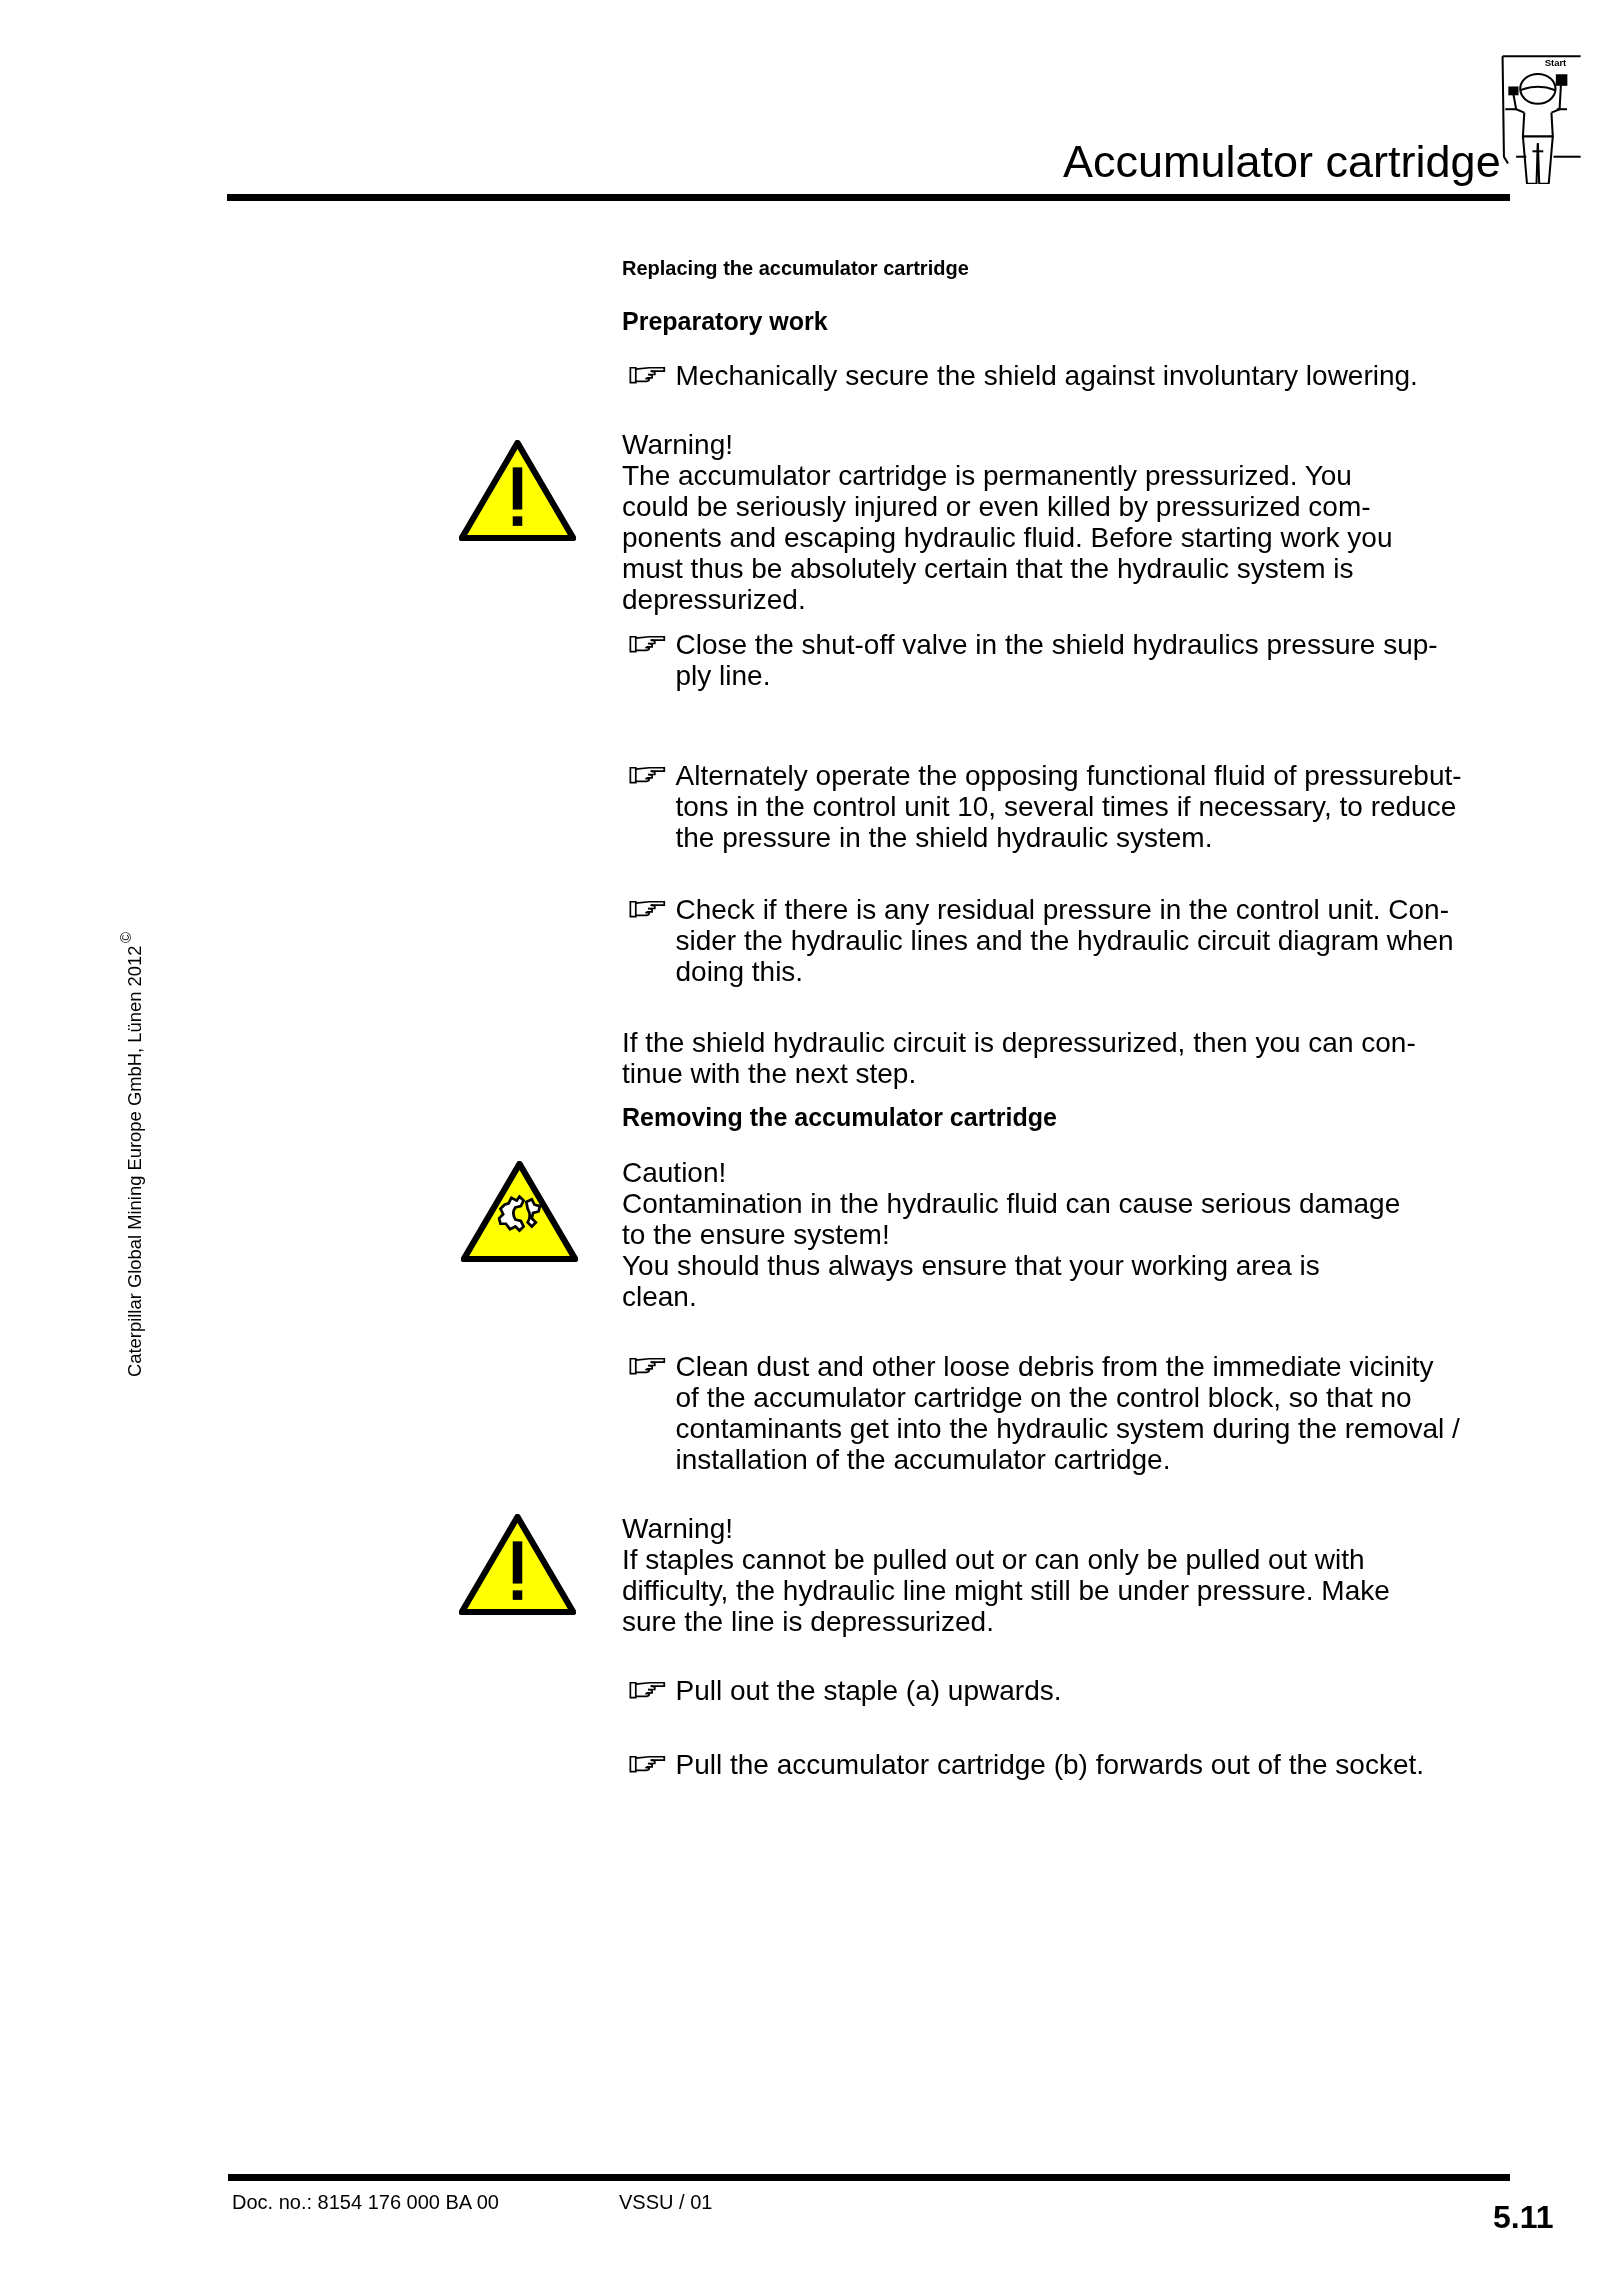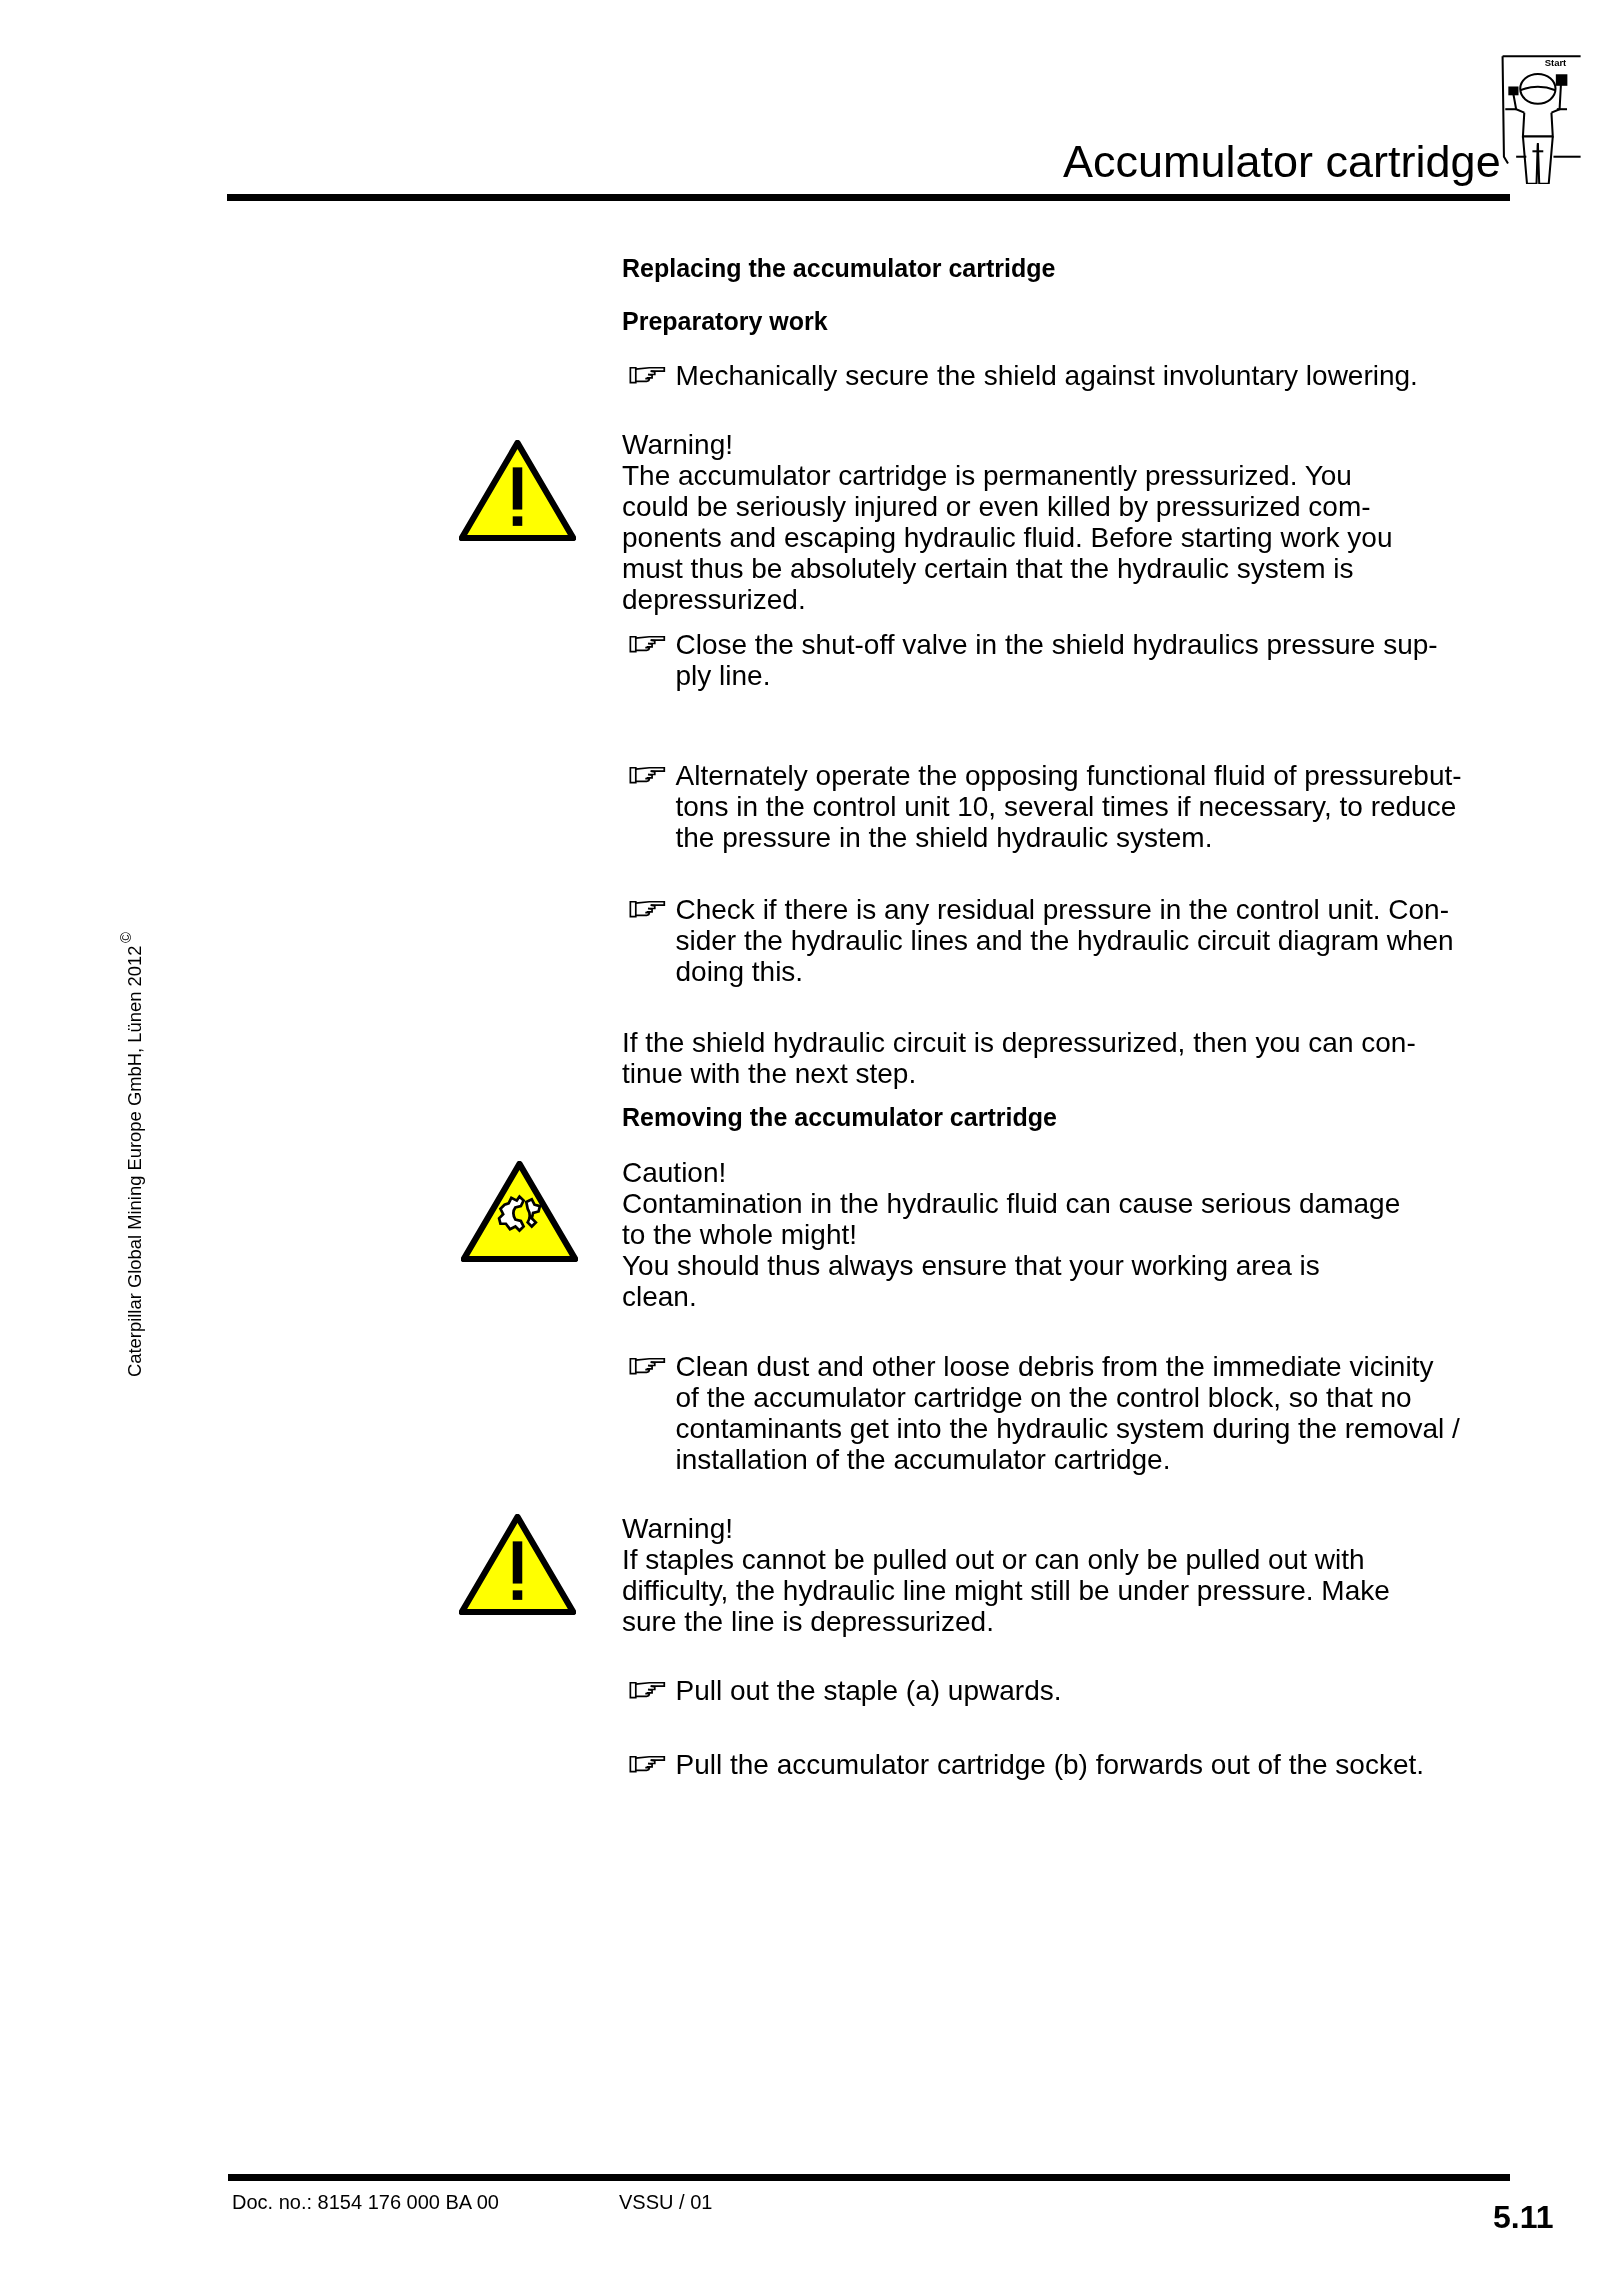--- a/index.html
+++ b/index.html
@@ -9,21 +9,21 @@
   .header-title { left: 1063px; top: 134px; width: 423px; text-align: right;
                   font-size: 45px; line-height: 55px; white-space: nowrap; }
   .rule { background: #000; height: 6.8px; }
   .header-rule { left: 227px; top: 194px; width: 1283px; }
   .footer-rule { left: 228px; top: 2174px; width: 1282px; }
   .mascot { left: 1489px; top: 48px; width: 95px; height: 136px; }
   .side-copy { left: 115px; top: 1377px; transform-origin: 0 0; transform: rotate(-90deg);
                font-size: 18.4px; white-space: nowrap; line-height: 22px; }
   .side-copy sup { font-size: 15px; vertical-align: 9.5px; margin-left: 2.7px; }
   .col { left: 622px; width: 900px; }
-  h1.sec { margin: 0; font-size: 25px; font-weight: bold; line-height: 38px; }
+  h1.sec { margin: 0; font-size: 20px; font-weight: bold; line-height: 38px; }
   h2.sub { margin: 0; font-size: 25px; font-weight: bold; line-height: 34px; }
   .para { font-size: 28px; line-height: 31px; margin: 0; }
   .bold { font-weight: normal; }
   .step { display: flex; align-items: flex-start; font-size: 28px; line-height: 31px; }
   .step .hand { width: 48px; flex: 0 0 48px; height: 31px; display: flex; align-items: center; padding-left: 6.8px; box-sizing: border-box; }
   .step .txt { flex: 1; padding-left: 5.5px; }
   .icon-tri { width: 117px; height: 101px; }
   .footer-text { font-size: 20px; line-height: 27px; white-space: nowrap; }
   .page-num { font-size: 32px; font-weight: bold; line-height: 44px; }
 </style>
@@ -161,21 +161,21 @@
     <path d="M86 4 L168 144 L4 144 Z" fill="#FFFF00" stroke="#000" stroke-width="9" stroke-linejoin="round"></path>
     <g fill="#ffffff" stroke="#000" stroke-width="4">
       <path d="M70 62 L74 54 L82 58 L86 52 L92 58 L88 66 L80 68 Q74 76 80 86 L88 88 L92 96 L86 102 L80 96 L72 100 L66 92 L58 92 L56 84 L62 78 L58 70 L64 64 Z"></path>
       <path d="M96 60 L104 56 L108 64 L116 66 L114 74 L106 76 L104 84 L110 90 L104 96 L98 90 Q104 80 98 70 Z"></path>
     </g>
   </svg>
 </div>
 <div class="abs col bold para" style="top:1157px;">
   <div>Caution!</div>
   <div>Contamination in the hydraulic fluid can cause serious damage</div>
-  <div>to the whole might!</div>
+  <div>to the ensure system!</div>
   <div>You should thus always ensure that your working area is</div>
   <div>clean.</div>
 </div>
 
 <div class="abs step" style="left:622px; top:1351px; width:900px;">
   <span class="hand">
     <svg width="38" height="20.4" viewBox="0 0 56 30" fill="none" stroke="#000" stroke-width="2.5">
       <path d="M2 4 L2 26 L10 26 L10 4 Z"></path>
         <path d="M10 6 L30 4 L52 4 L52 9 L32 9"></path>
       <path d="M10 24 L26 24 Q30 24 30 20 L24 20"></path>

